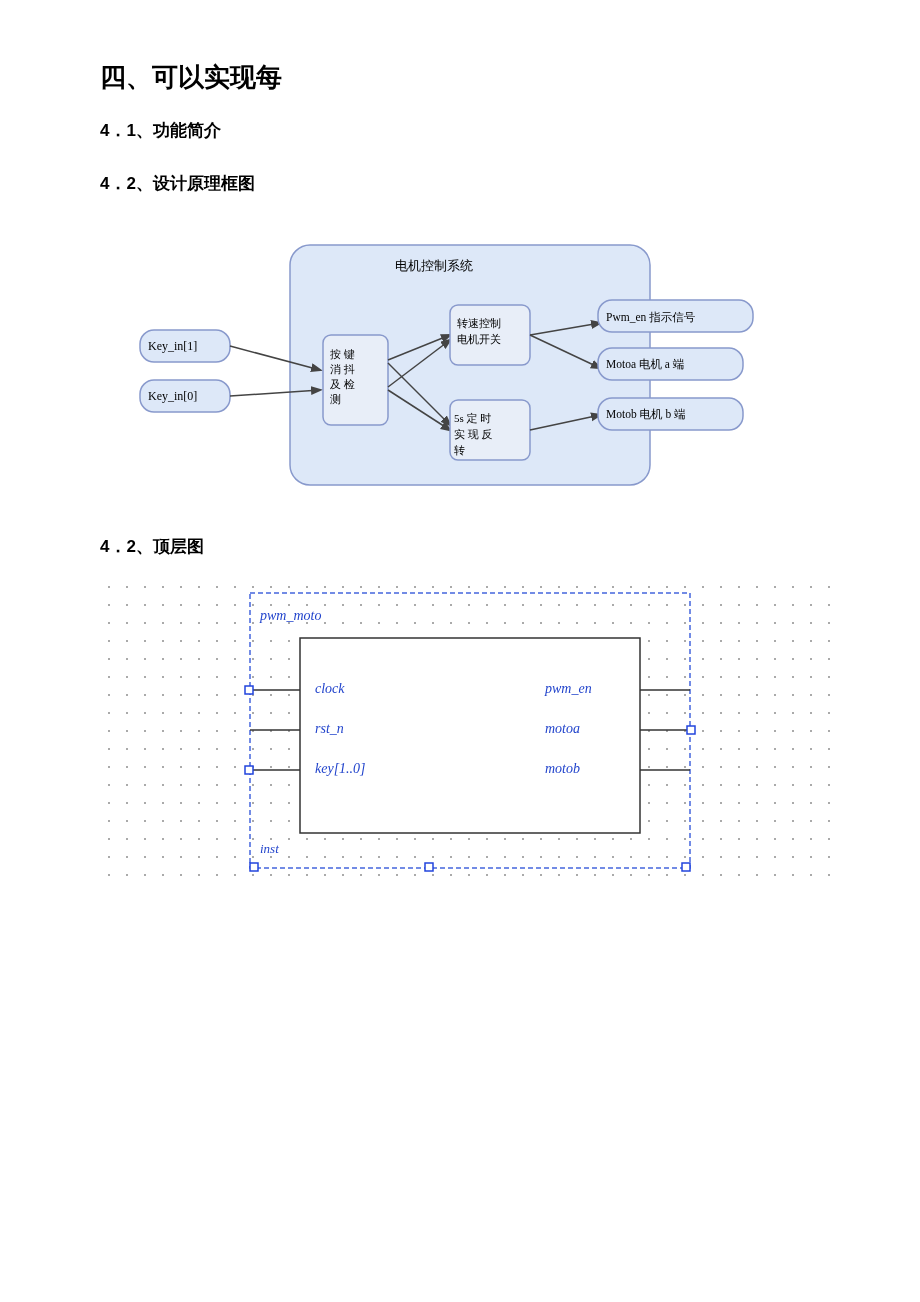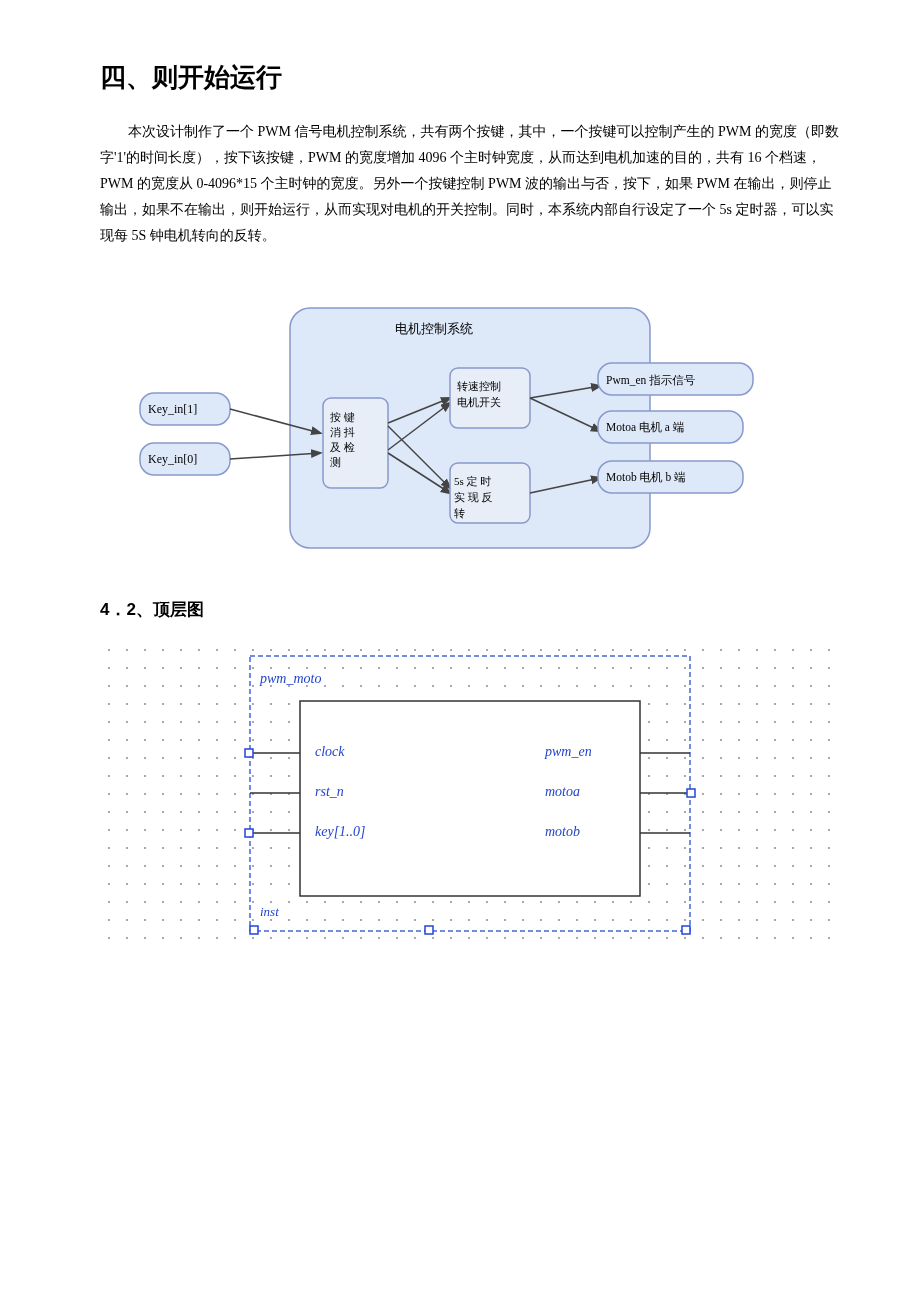--- a/index.html
+++ b/index.html
@@ -51,27 +51,28 @@
     .dotted-bg {
       background-image: radial-gradient(circle, #999 1px, transparent 1px);
       background-size: 18px 18px;
       background-color: #fff;
       font-style: italic;
     }
   </style>
 </head>
 <body>
 
-<h1 class="main-title">四、则开始运行</h1>
+<h1 class="main-title">四、可以实现每</h1>
 
 <div class="section">
-  <p class="paragraph">本次设计制作了一个 PWM 信号电机控制系统，共有两个按键，其中，一个按键可以控制产生的 PWM 的宽度（即数字'1'的时间长度），按下该按键，PWM 的宽度增加 4096 个主时钟宽度，从而达到电机加速的目的，共有 16 个档速，PWM 的宽度从 0-4096*15 个主时钟的宽度。另外一个按键控制 PWM 波的输出与否，按下，如果 PWM 在输出，则停止输出，如果不在输出，则开始运行，从而实现对电机的开关控制。同时，本系统内部自行设定了一个 5s 定时器，可以实现每 5S 钟电机转向的反转。</p>
+  <h2 class="section-title">4．1、功能简介</h2>
 </div>
 
 <div class="section">
+  <h2 class="section-title">4．2、设计原理框图</h2>
 
   <div class="block-diagram">
     <svg width="680" height="290">
 
       <rect x="160" y="30" width="360" height="240" rx="20" ry="20" fill="#dde8f8" stroke="#8899cc" stroke-width="1.5"></rect>
       <text x="265" y="55" font-size="13" font-family="SimSun,serif" fill="#000">电机控制系统</text>
 
       <rect x="10" y="115" width="90" height="32" rx="14" ry="14" fill="#dde8f8" stroke="#8899cc" stroke-width="1.5"></rect>
       <text x="18" y="135" font-size="12" font-family="SimSun,serif" fill="#000">Key_in[1]</text>
 

